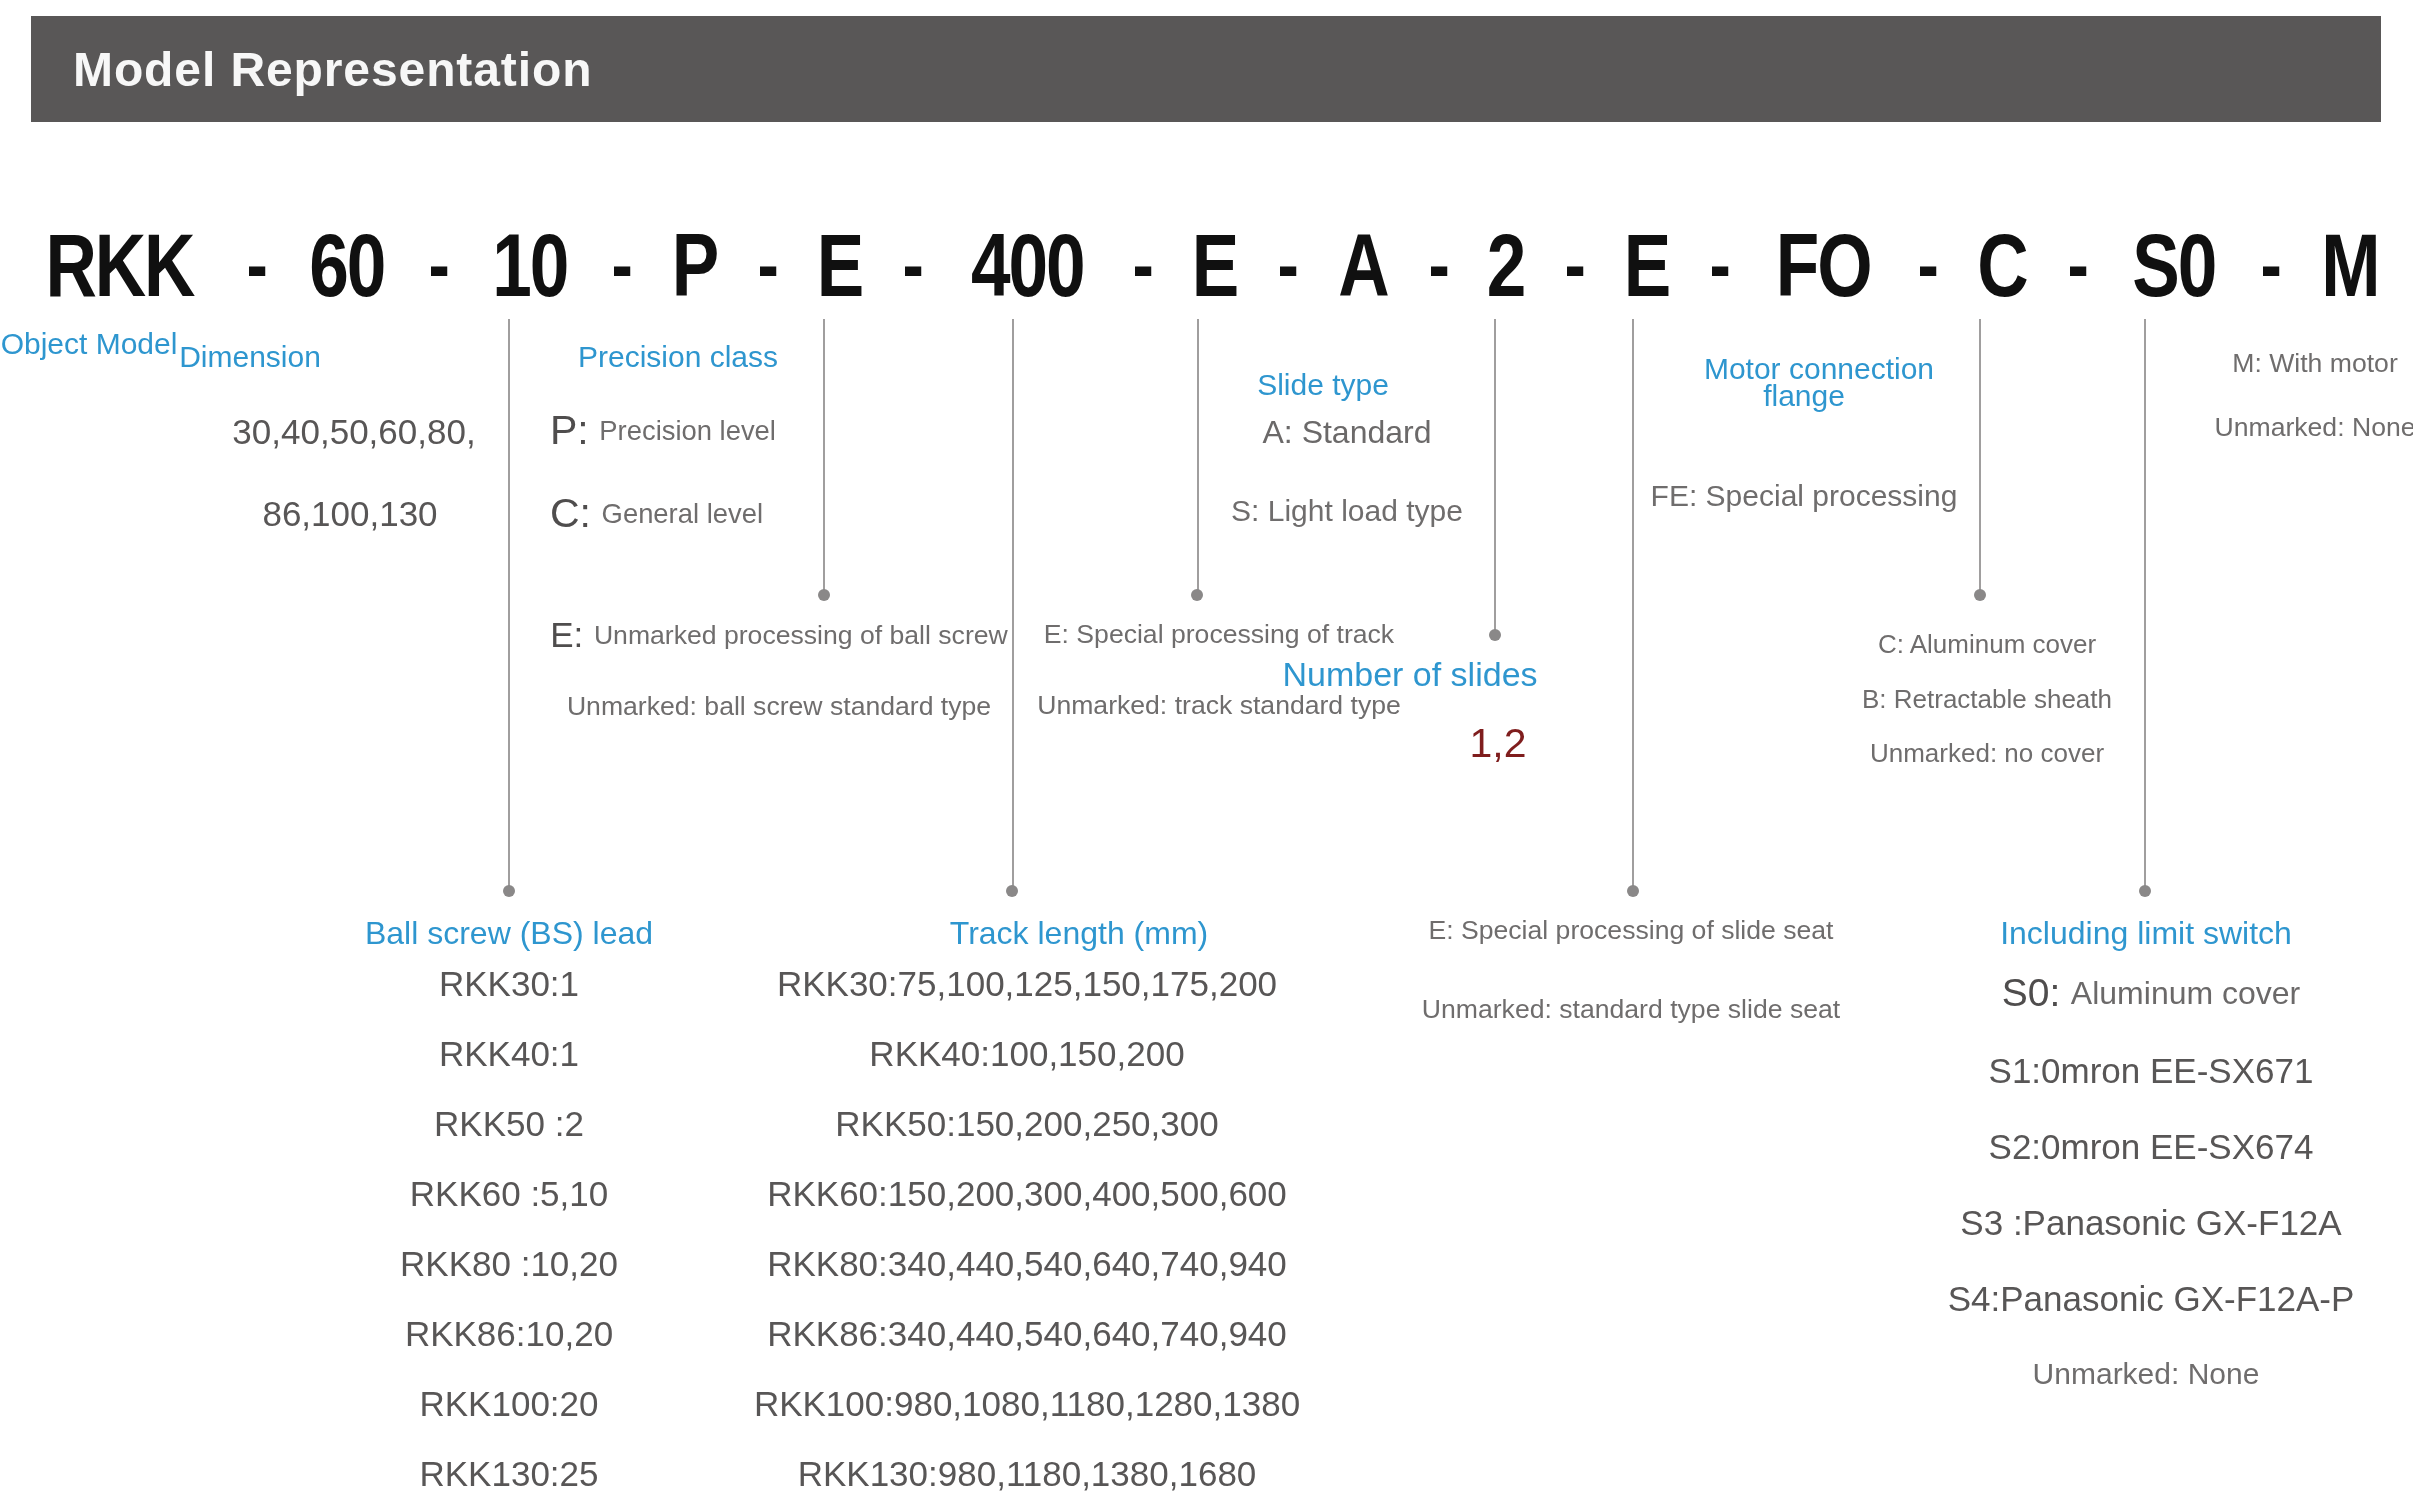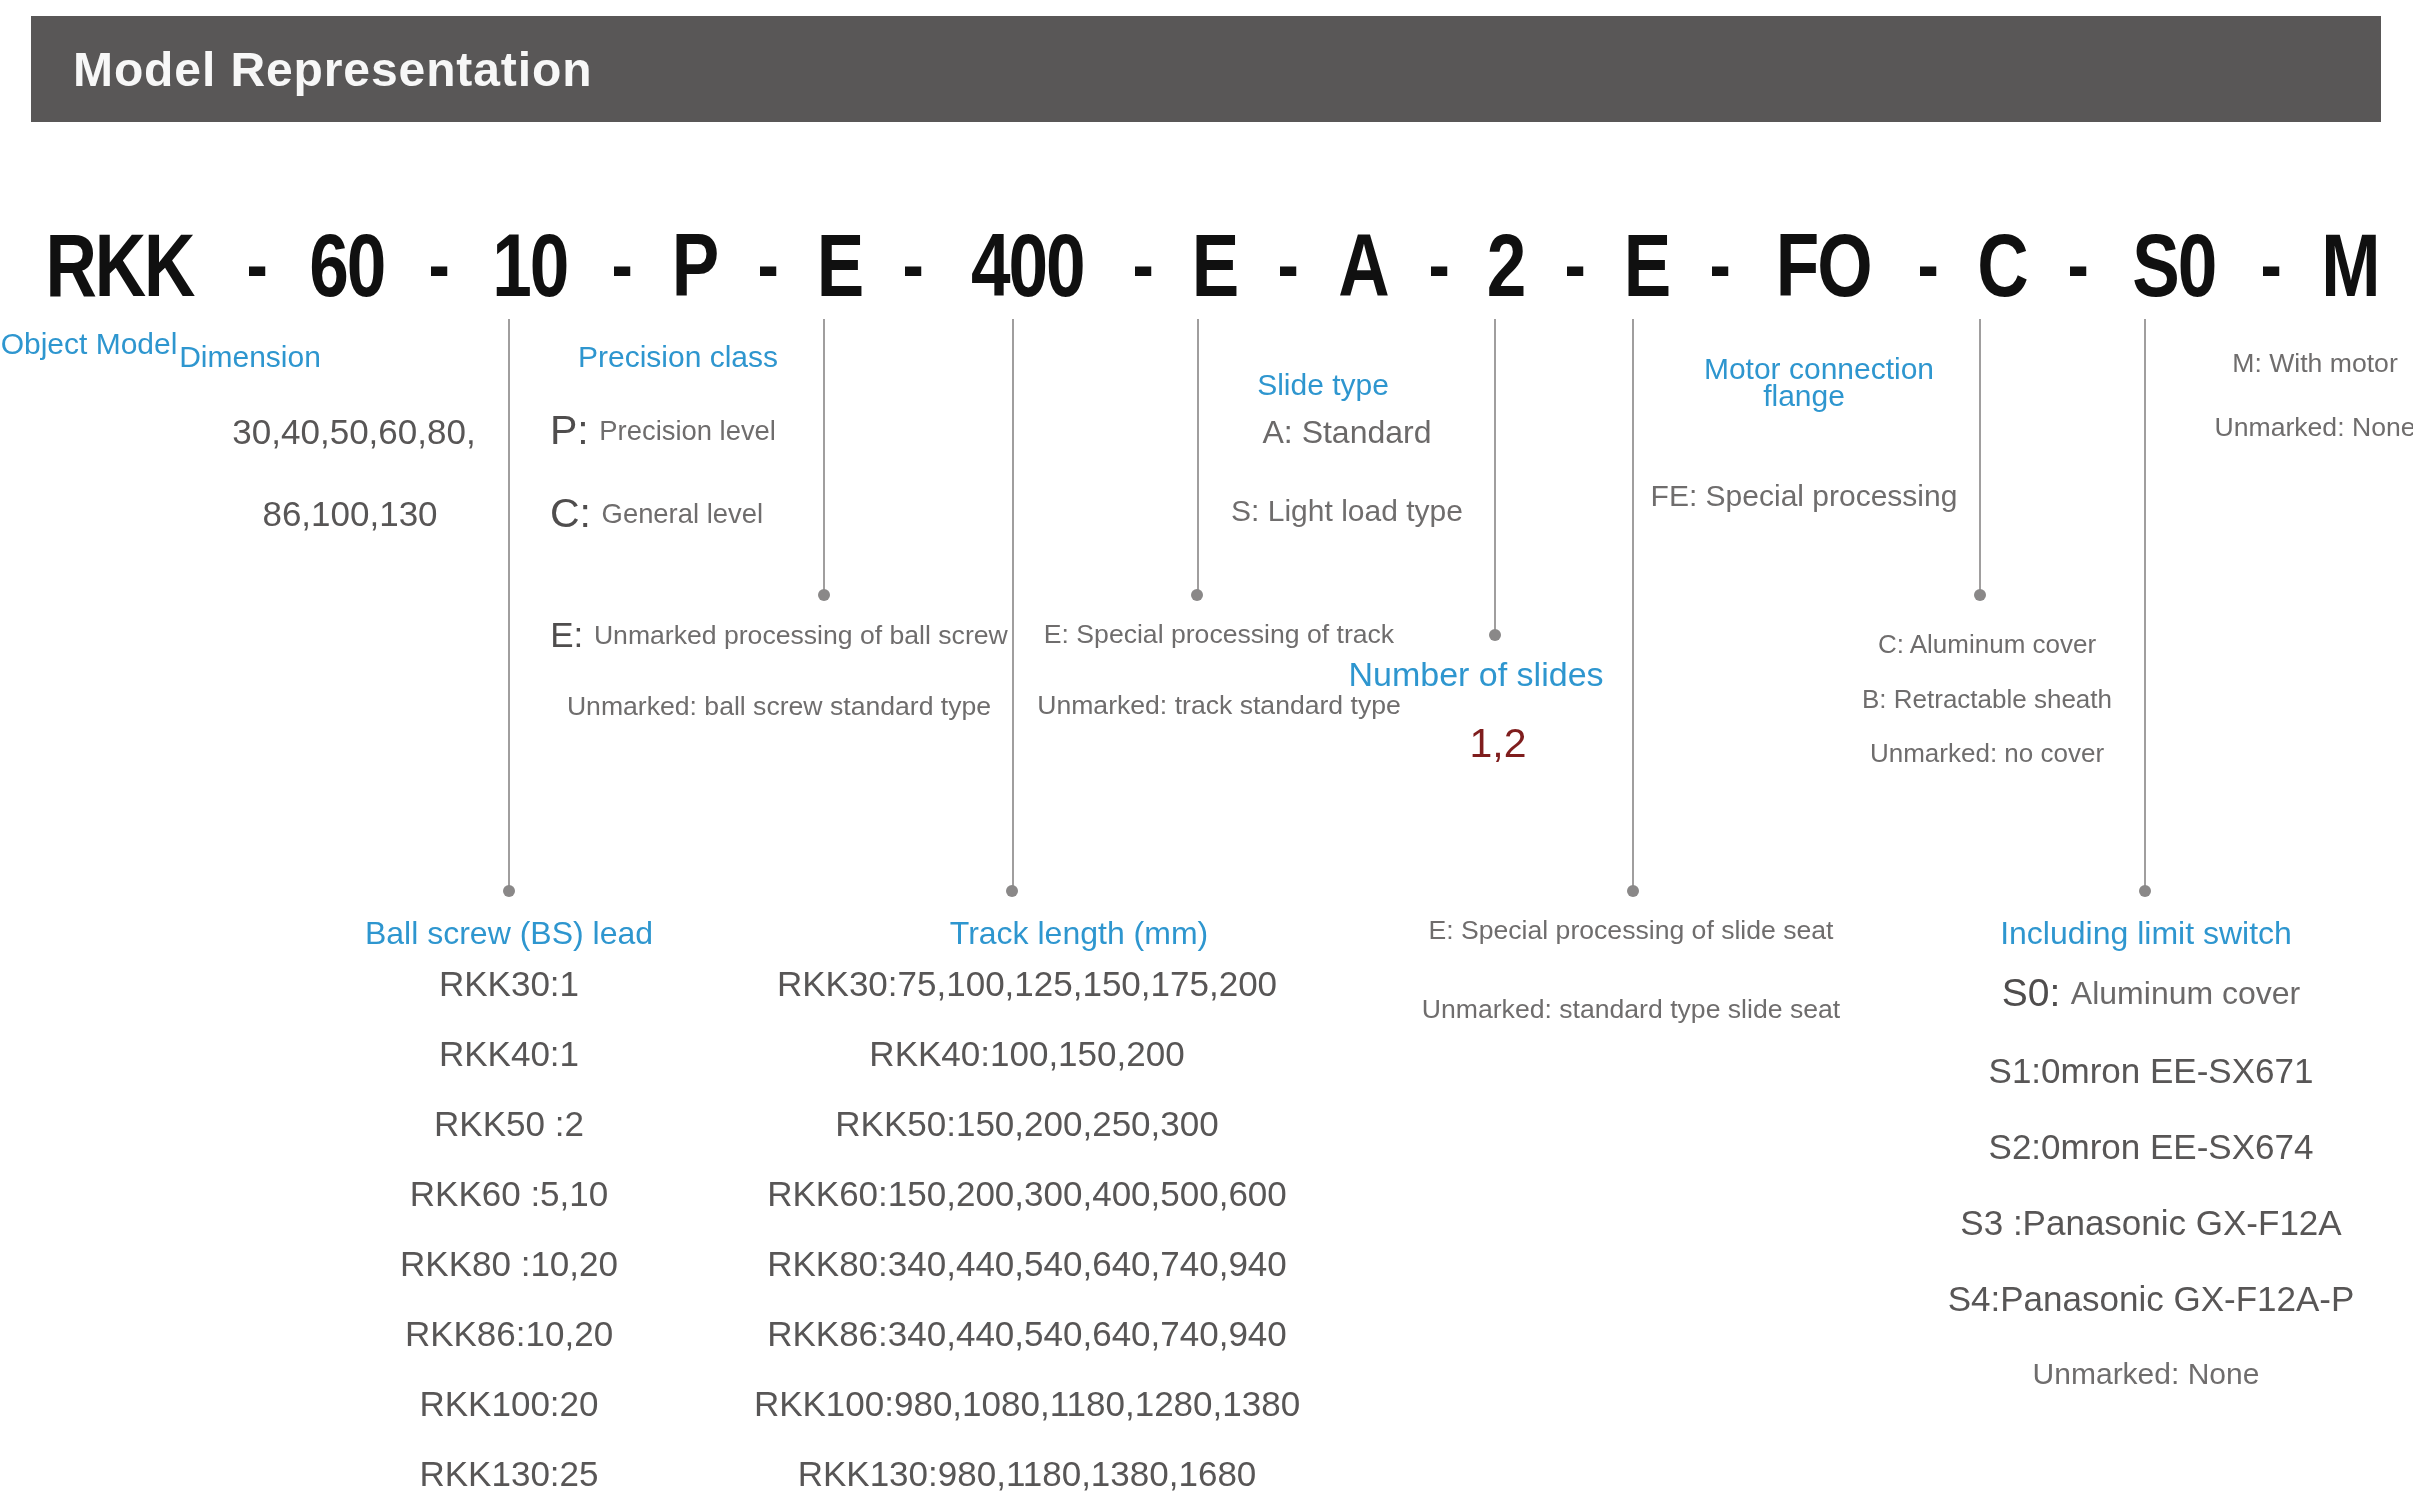--- a/index.html
+++ b/index.html
@@ -137,21 +137,21 @@
   <span class="g30">Unmarked processing of ball screw</span>
 </div>
 <div class="ctr g30" style="left:779px;top:706px;">Unmarked: ball screw standard type</div>
 
 <div class="ctr g30" style="left:1219px;top:634px;">E: Special processing of track</div>
 <div class="ctr g30" style="left:1219px;top:705px;">Unmarked: track standard type</div>
 
 <div class="ctr g36" style="left:1347px;top:432px;">A: Standard</div>
 <div class="ctr g34" style="left:1347px;top:511px;">S: Light load type</div>
 
-<div class="ctr blue b38" style="left:1476px;top:674px;">Number of slides</div>
+<div class="ctr blue b38" style="left:1410px;top:674px;">Number of slides</div>
 <div class="ctr d46" style="left:1498px;top:743px;">1,2</div>
 
 <div class="ctr g34" style="left:1804px;top:496px;">FE: Special processing</div>
 
 <div class="ctr g29" style="left:1987px;top:628px;">C: Aluminum cover</div>
 <div class="ctr g29" style="left:1987px;top:683px;">B: Retractable sheath</div>
 <div class="ctr g29" style="left:1987px;top:737px;">Unmarked: no cover</div>
 
 <div class="ctr g30" style="left:2315px;top:363px;">M: With motor</div>
 <div class="ctr g30" style="left:2315px;top:427px;">Unmarked: None</div>

